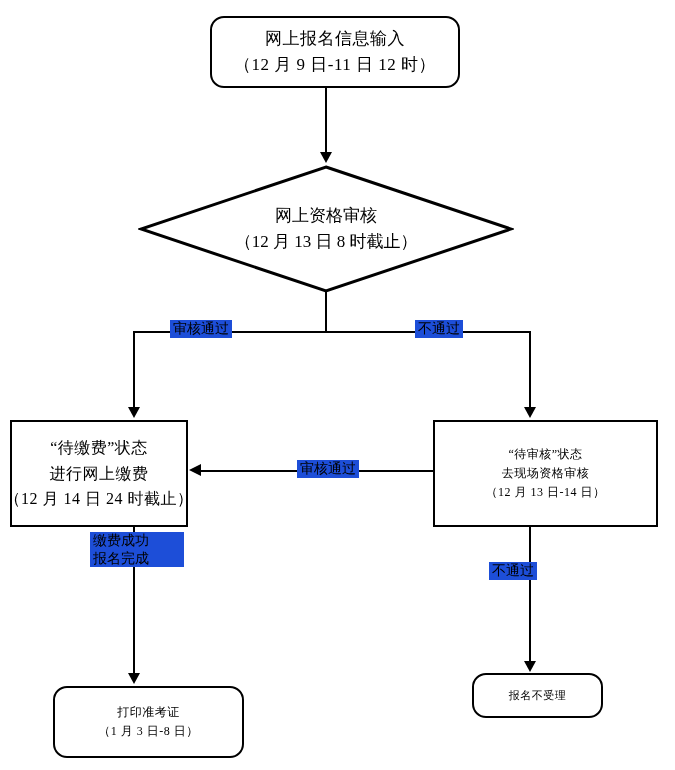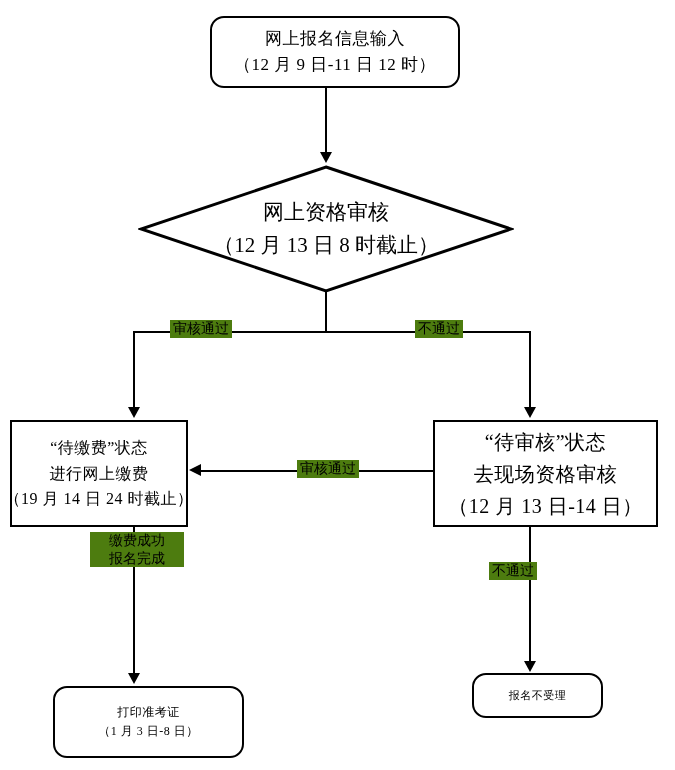--- a/index.html
+++ b/index.html
@@ -92,22 +92,21 @@
     width: 0;
     height: 0;
     border-top: 6px solid transparent;
     border-bottom: 6px solid transparent;
     border-right: 12px solid #000000;
   }
 
   
   .edge-label {
     position: absolute;
-    background: #4d7c0f;
-    text-align: center;
+    background: #1d4ed8;
     white-space: nowrap;
     color: #000;
     line-height: 1.25;
     padding: 0 3px;
   }
 </style>
 </head>
 <body>
 
 <div id="flowchart-page">
@@ -117,45 +116,45 @@
     <span class="line">（12 月 9 日-11 日 12 时）</span>
   </div>
 
   <div class="vline" style="left:325px; top:88px; height:66px;"></div>
   <div class="arrowhead-down" style="left:320px; top:152px;"></div>
 
   <div class="decision-wrap" style="left:138px; top:164px; width:376px; height:130px;">
     <svg width="376" height="130" viewBox="0 0 376 130">
       <polygon points="188,3 373,65 188,127 3,65" fill="#ffffff" stroke="#000000" stroke-width="3" stroke-linejoin="miter"></polygon>
     </svg>
-    <div class="decision-text" style="font-size:21px; line-height:1.55;">
+    <div class="decision-text" style="font-size:17px; line-height:1.55;">
       <span class="line">网上资格审核</span>
       <span class="line">（12 月 13 日 8 时截止）</span>
     </div>
   </div>
 
   <div class="vline" style="left:325px; top:292px; height:40px;"></div>
 
   <div class="hline" style="left:133px; top:331px; width:398px;"></div>
 
   <div class="vline" style="left:133px; top:331px; height:78px;"></div>
   <div class="arrowhead-down" style="left:128px; top:407px;"></div>
   <div class="edge-label" style="left:170px; top:320px; font-size:14px;">审核通过</div>
 
   <div class="vline" style="left:529px; top:331px; height:78px;"></div>
   <div class="arrowhead-down" style="left:524px; top:407px;"></div>
   <div class="edge-label" style="left:415px; top:320px; font-size:14px;">不通过</div>
 
   <div class="node process" style="left:10px; top:420px; width:178px; height:107px; font-size:16px; line-height:1.6;">
     <span class="line">“待缴费”状态</span>
     <span class="line">进行网上缴费</span>
-    <span class="line">（19 月 14 日 24 时截止）</span>
+    <span class="line">（12 月 14 日 24 时截止）</span>
   </div>
 
-  <div class="node process" style="left:433px; top:420px; width:225px; height:107px; font-size:20px; line-height:1.6;">
+  <div class="node process" style="left:433px; top:420px; width:225px; height:107px; font-size:12px; line-height:1.6;">
     <span class="line">“待审核”状态</span>
     <span class="line">去现场资格审核</span>
     <span class="line">（12 月 13 日-14 日）</span>
   </div>
 
   <div class="hline" style="left:200px; top:470px; width:233px;"></div>
   <div class="arrowhead-left" style="left:189px; top:464px;"></div>
   <div class="edge-label" style="left:297px; top:460px; font-size:14px;">审核通过</div>
 
   <div class="vline" style="left:133px; top:527px; height:148px;"></div>

